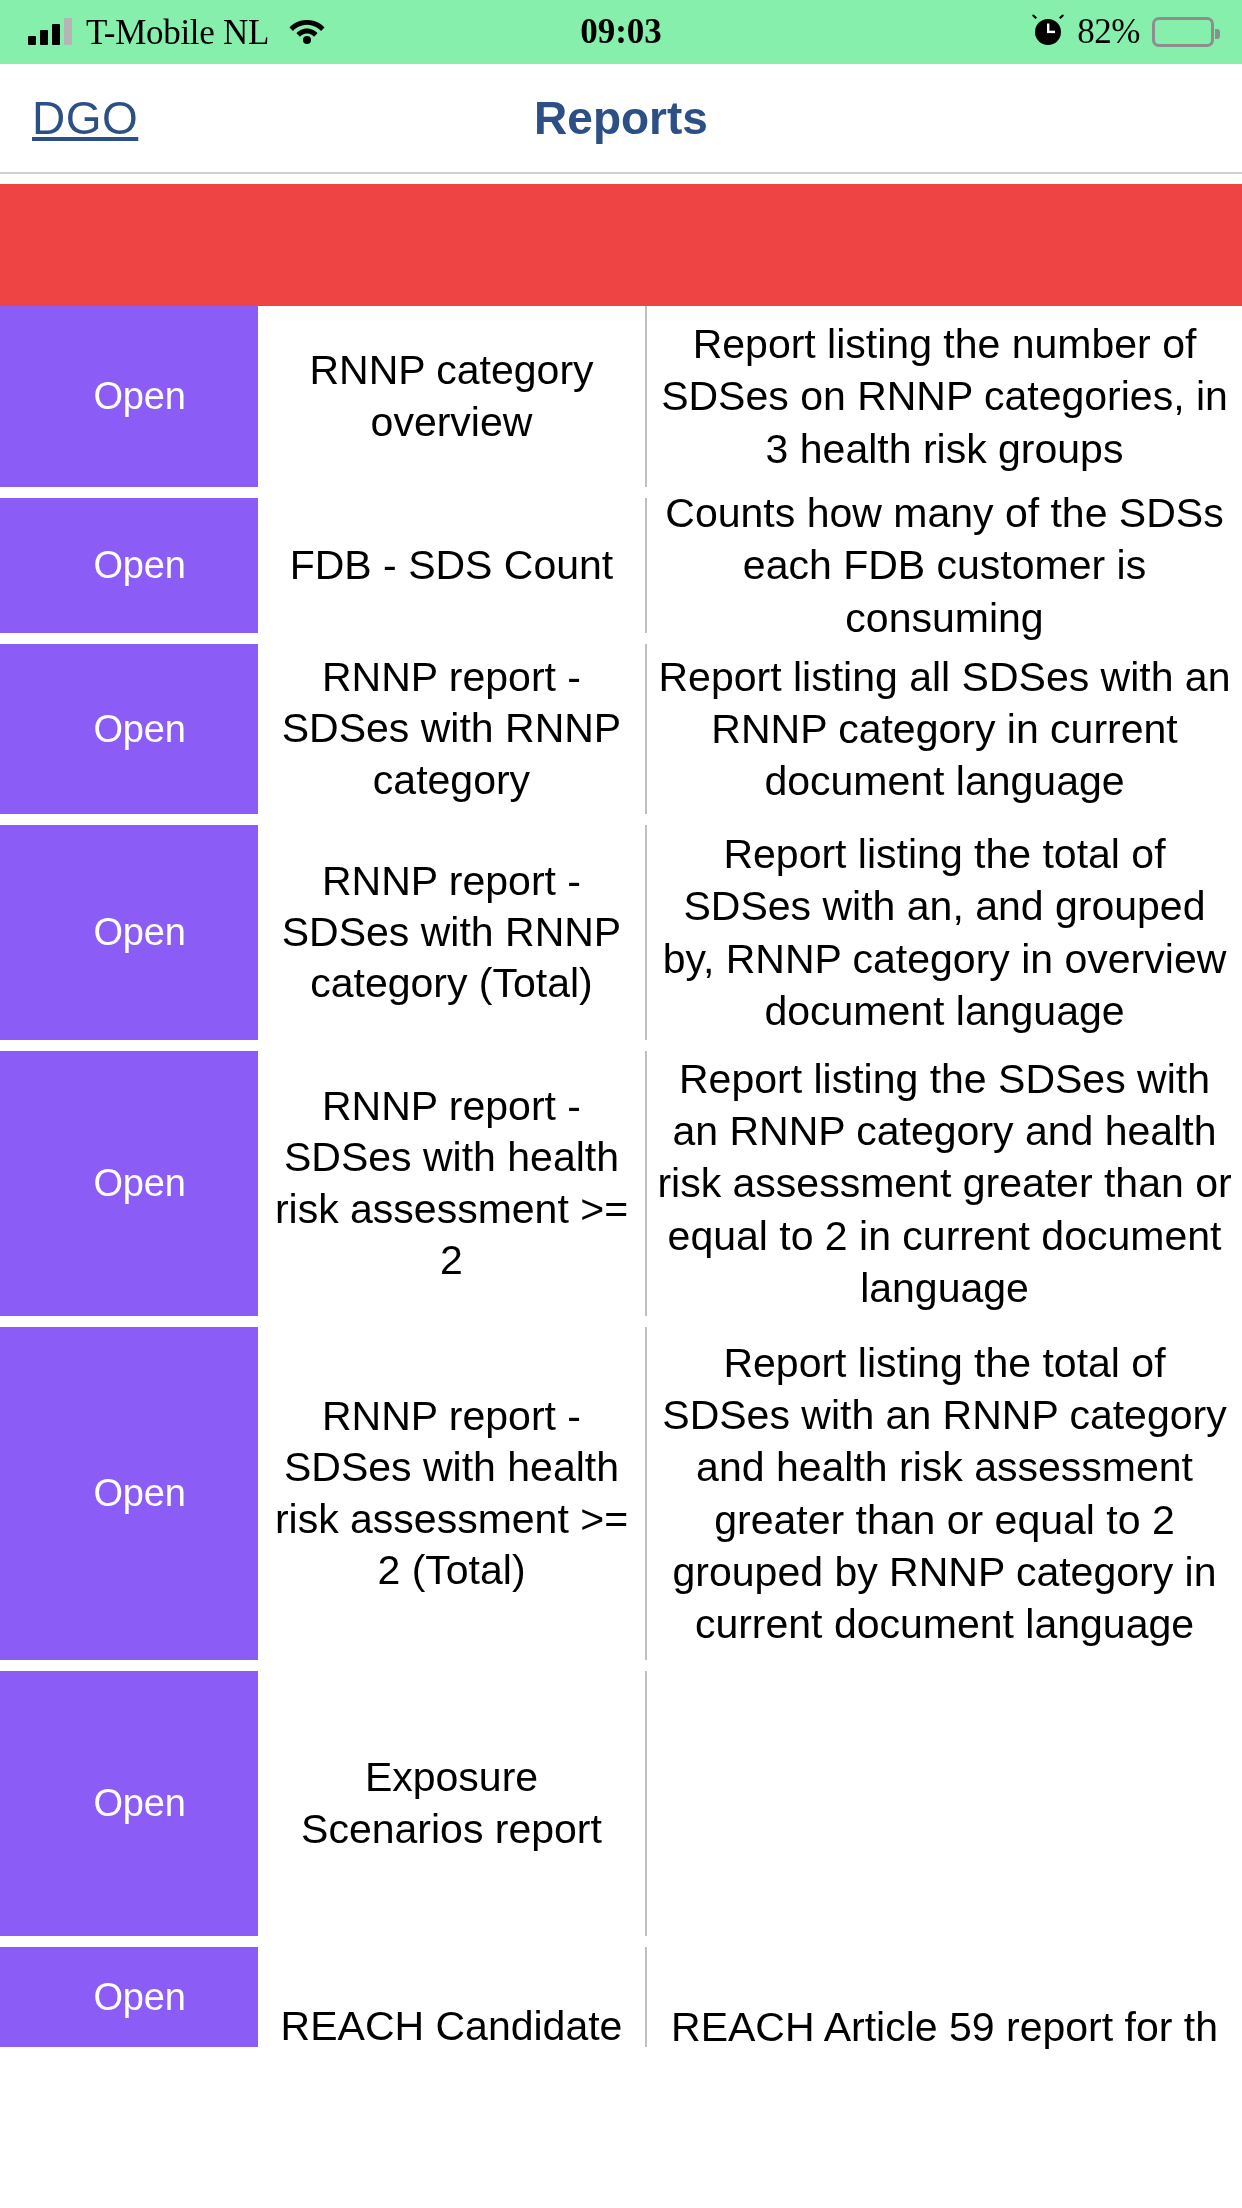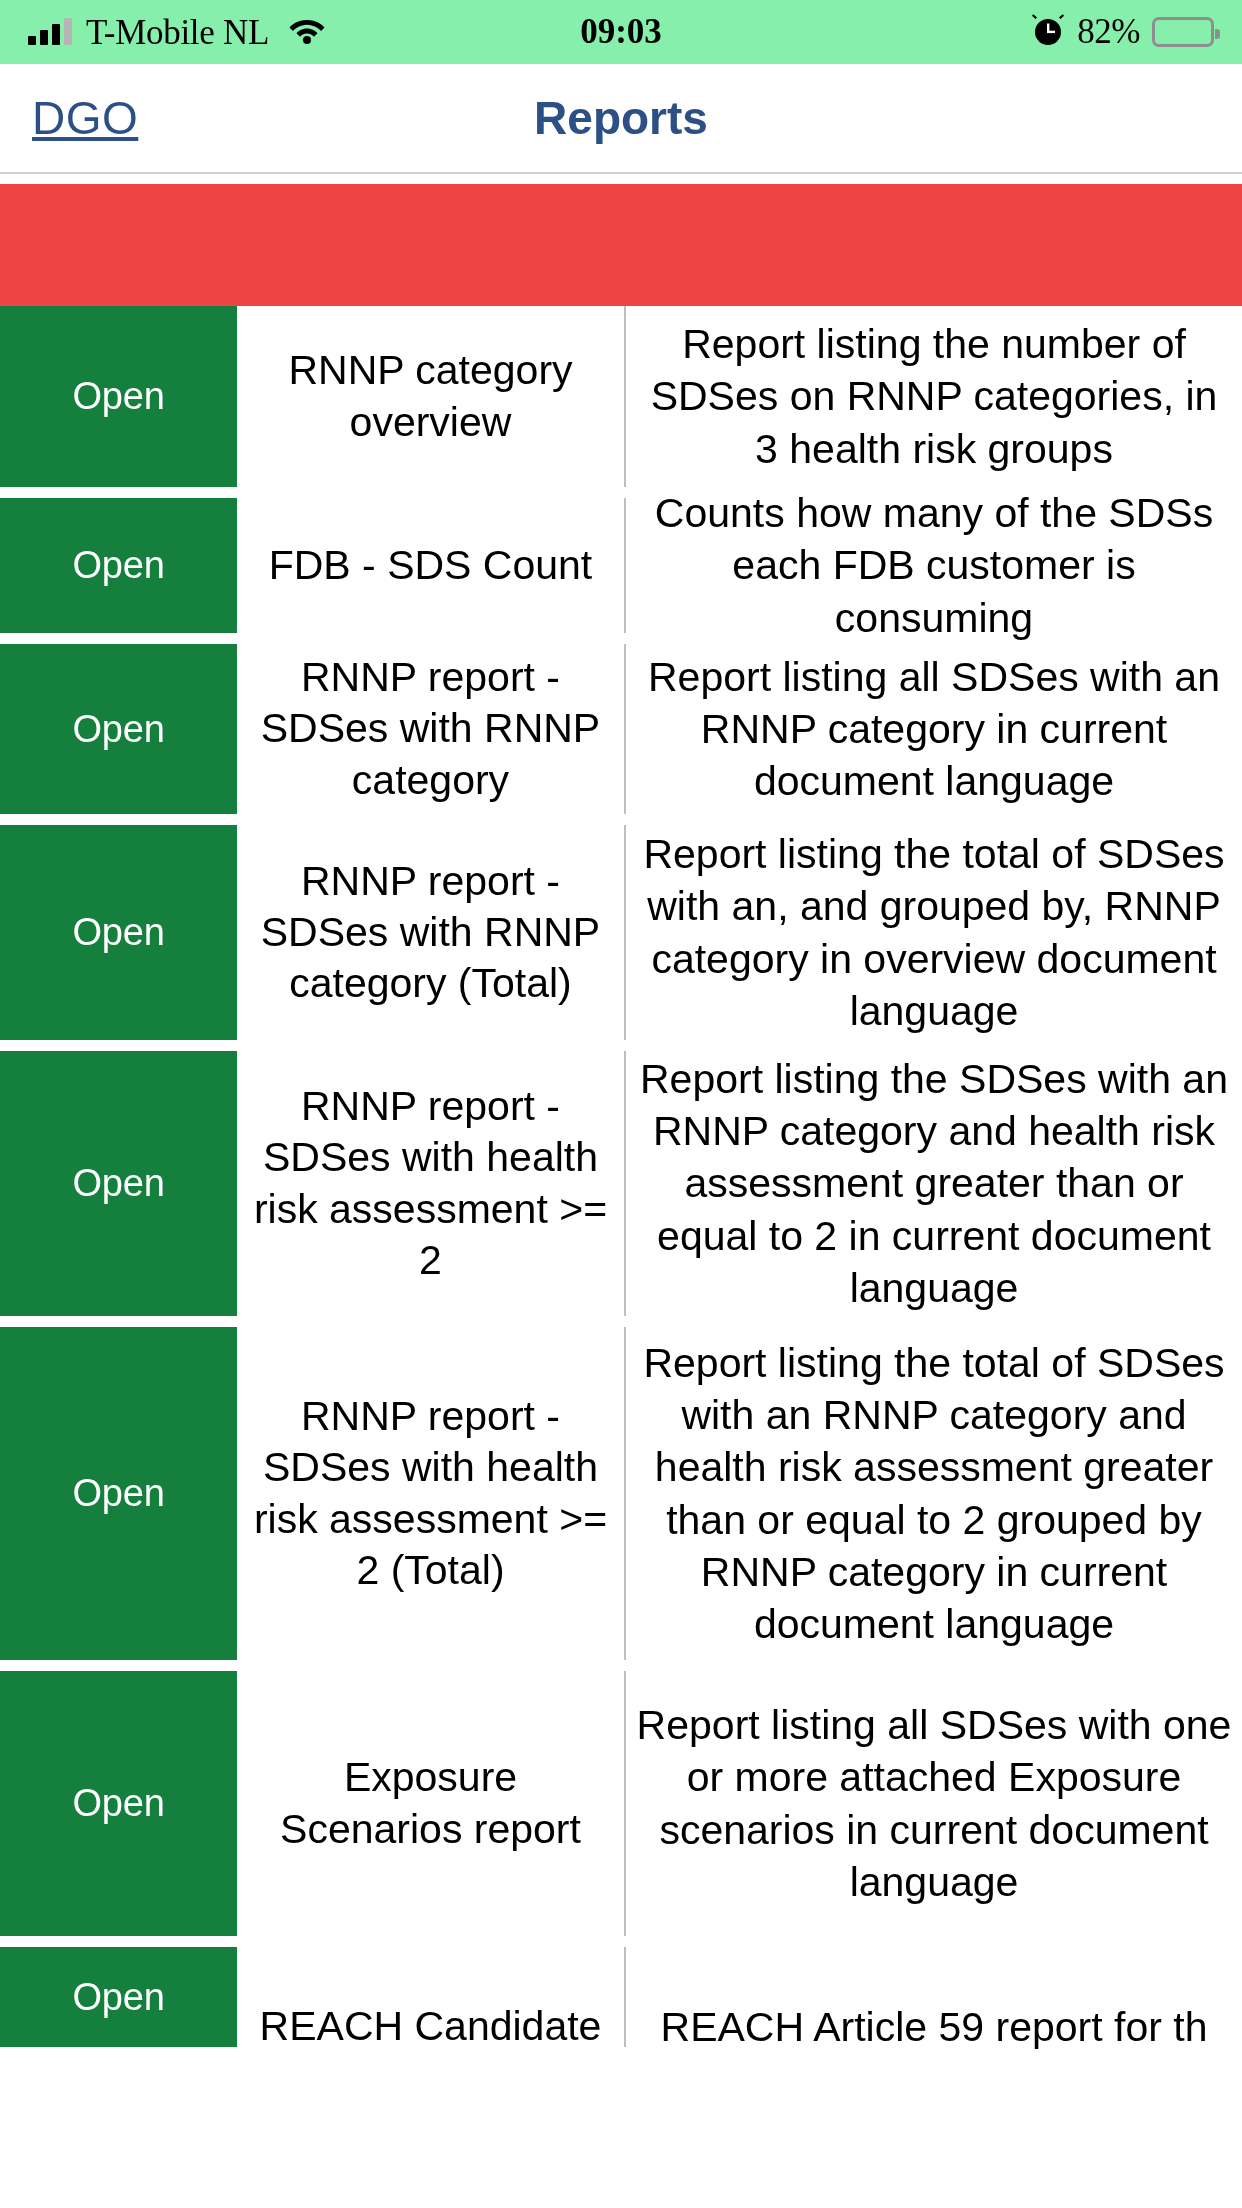--- a/index.html
+++ b/index.html
@@ -165,27 +165,28 @@
 
   .row {
     display: flex;
     align-items: stretch;
     position: relative;
     background: #ffffff;
     margin-bottom: 11px;
   }
   .cell-open {
     flex: 0 0 237px;
-    background: #15803d;
+    background: #8b5cf6;
     color: #ffffff;
     font-size: 38px;
     display: flex;
     align-items: center;
     justify-content: center;
     letter-spacing: -0.2px;
+    padding-left: 21px;
   }
   .cell-name {
     flex: 0 0 389px;
     display: flex;
     align-items: center;
     justify-content: center;
     text-align: center;
     font-size: 41px;
     color: #000000;
     line-height: 1.25;
@@ -307,21 +308,20 @@
 
   <div class="row h6">
     <div class="cell-open">Open</div>
     <div class="cell-name">RNNP report - SDSes with health risk assessment &gt;= 2 (Total)</div>
     <div class="cell-desc">Report listing the total of SDSes with an RNNP category and health risk assessment greater than or equal to 2 grouped by RNNP category in current document language</div>
   </div>
 
   <div class="row h7">
     <div class="cell-open">Open</div>
     <div class="cell-name">Exposure Scenarios report</div>
-    <div class="cell-desc">Report listing all SDSes with one or more attached Exposure scenarios in current document language</div>
   </div>
 
   <div class="row h8 clipped">
     <div class="cell-open">Open</div>
     <div class="cell-name">REACH Candidate</div>
     <div class="cell-desc">REACH Article 59 report for th</div>
   </div>
 
 </div>
 

